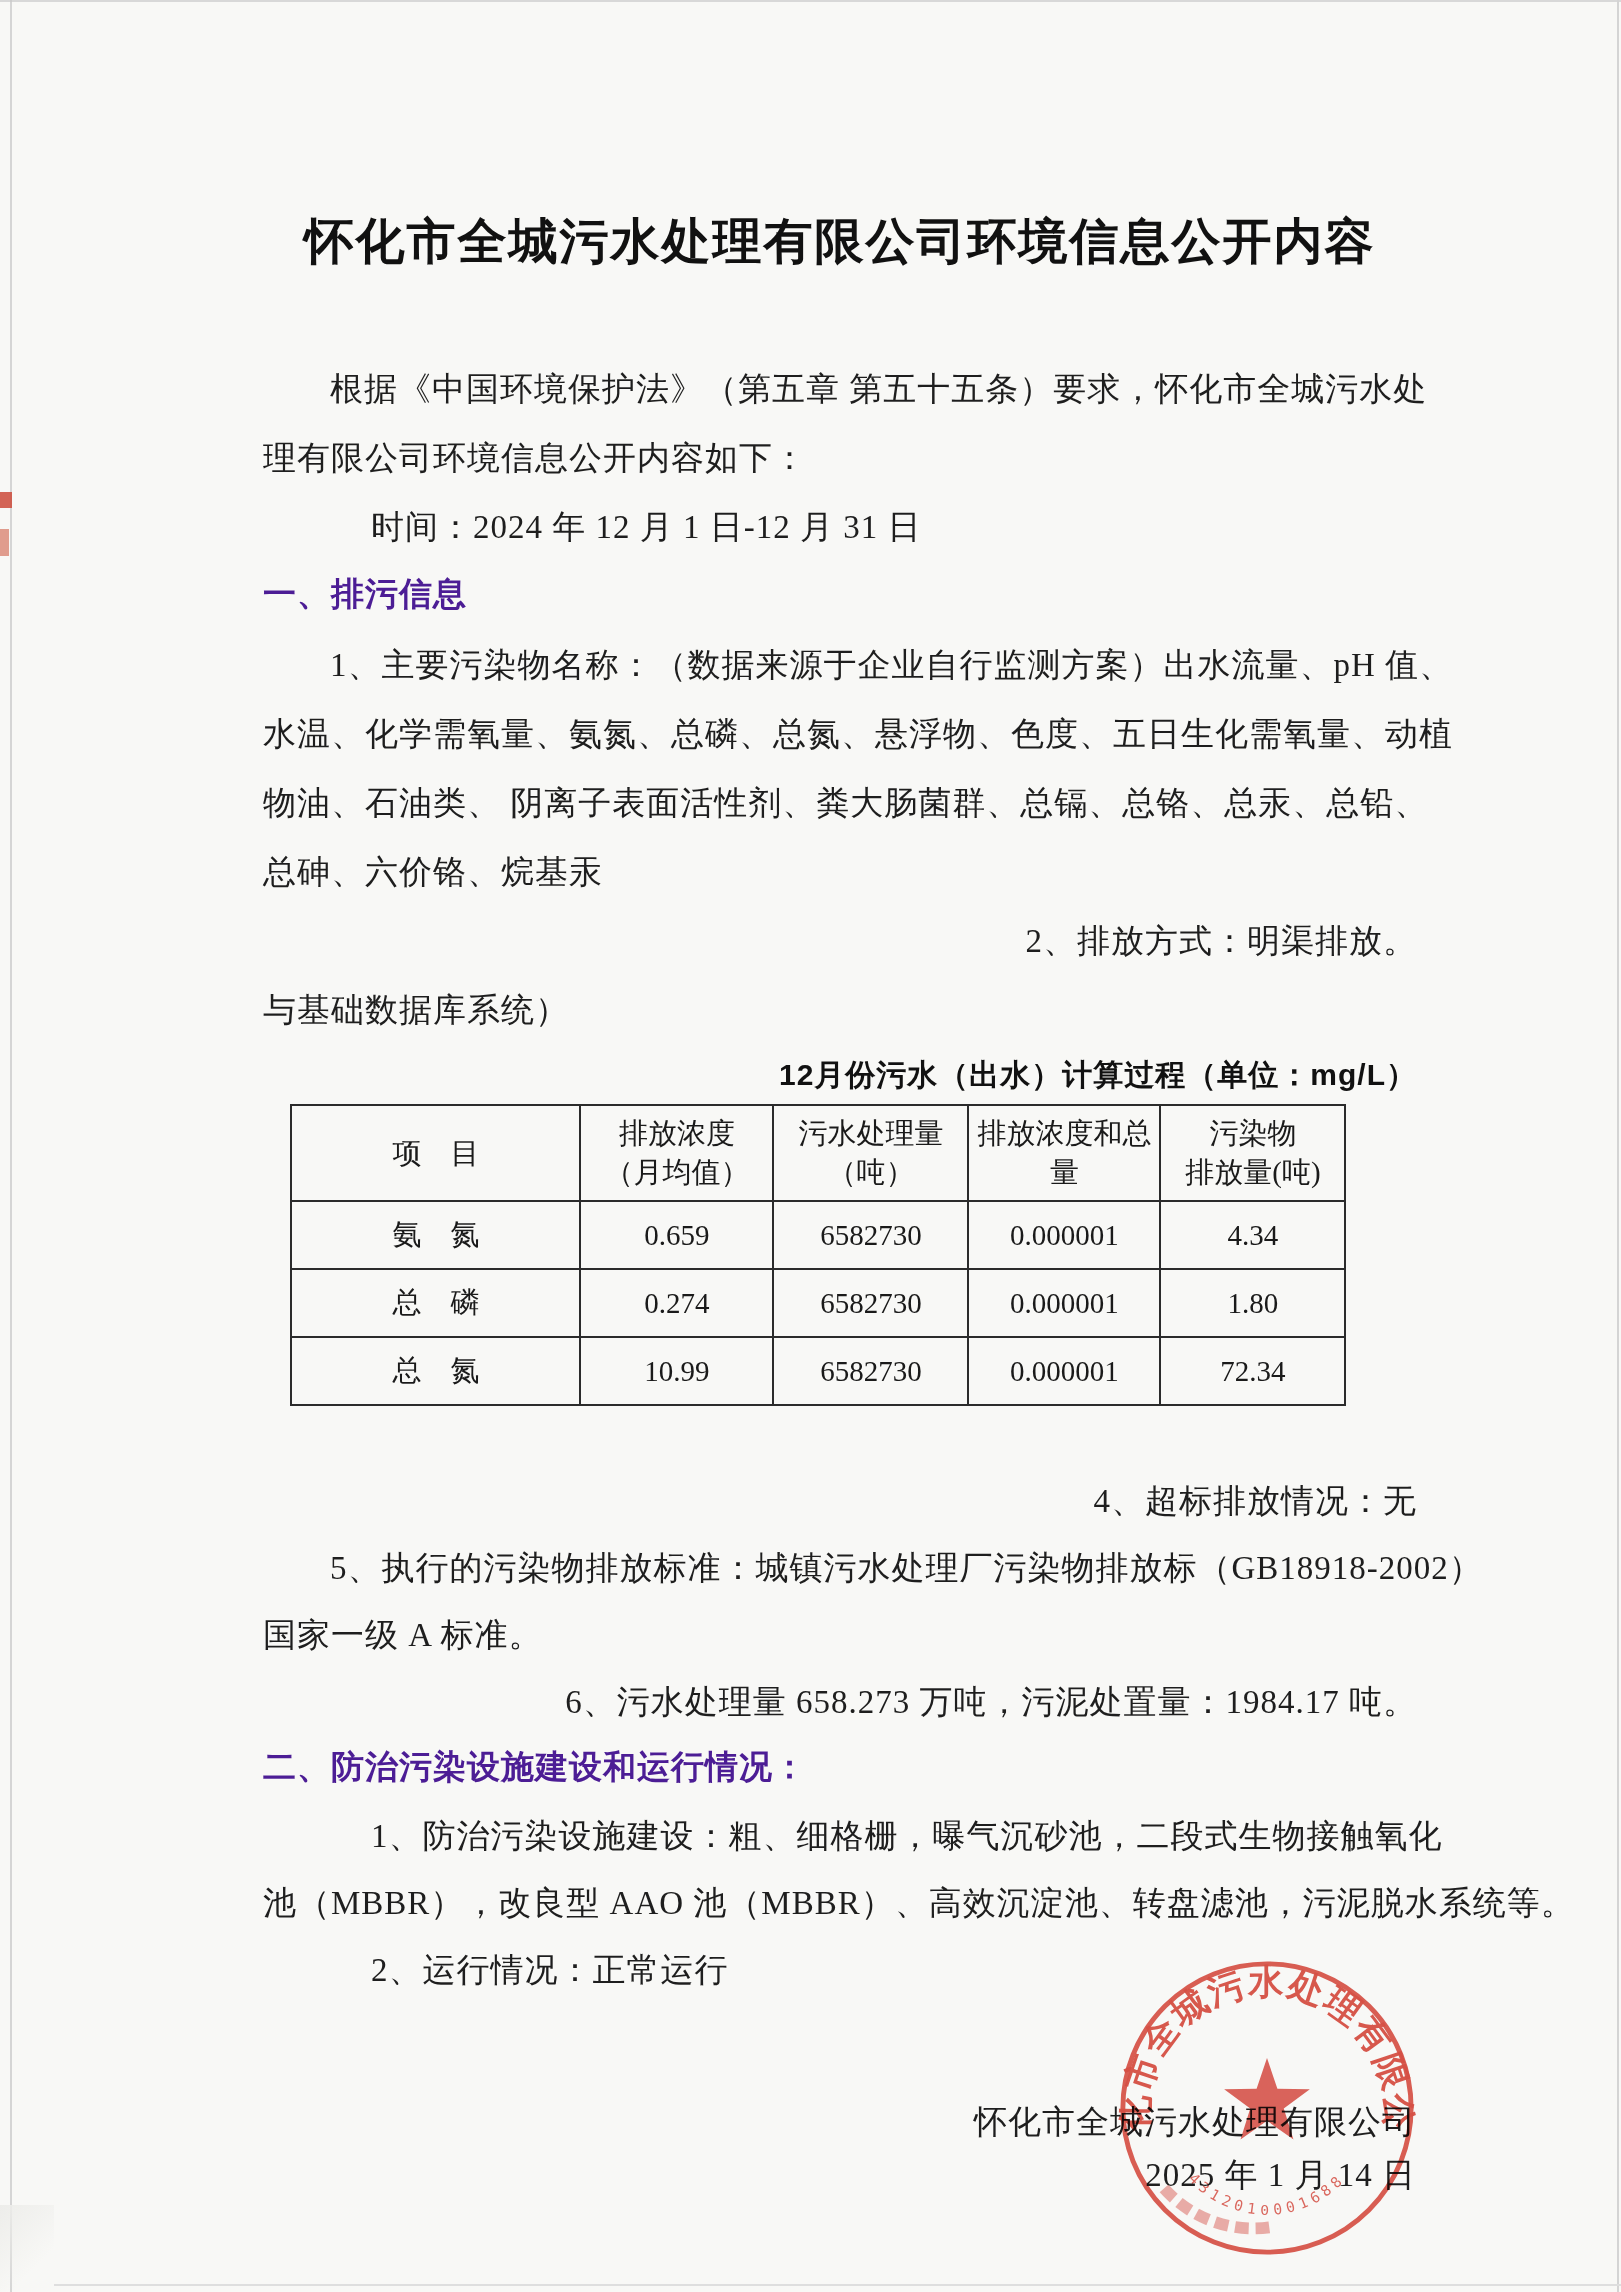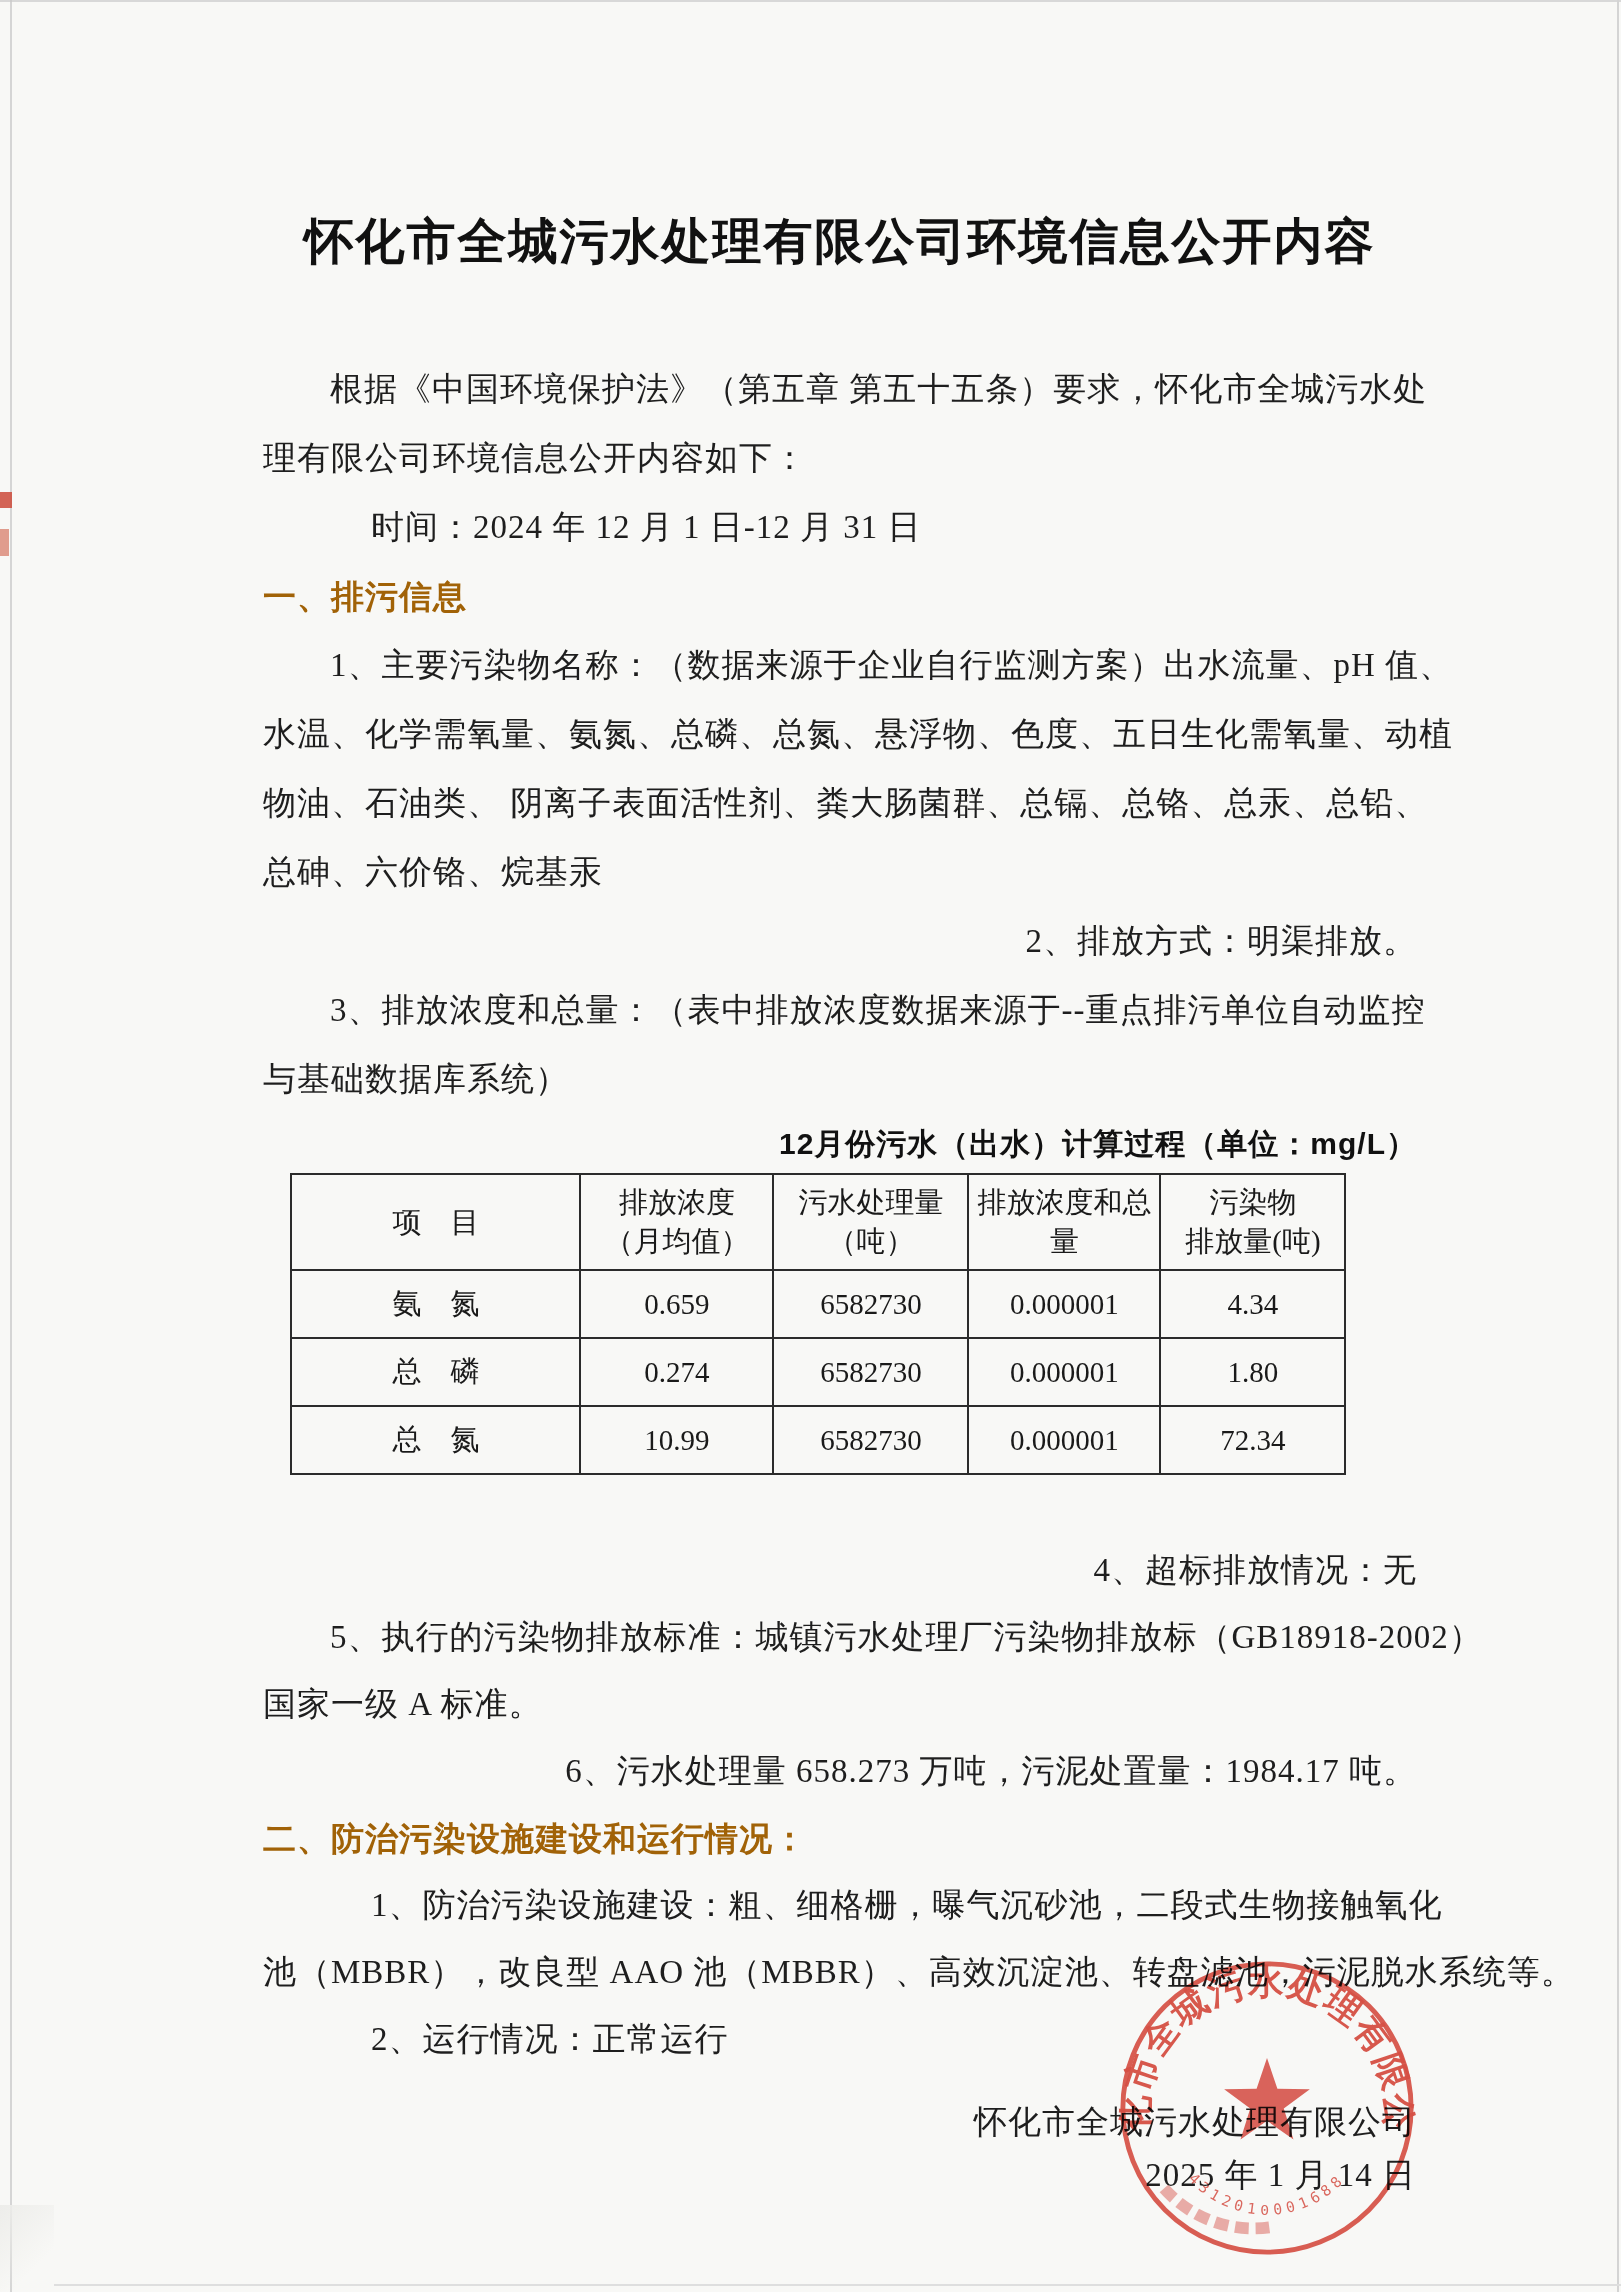--- a/index.html
+++ b/index.html
@@ -23,21 +23,21 @@
   .doc-title{
     margin-top:211px;height:61px;line-height:61px;text-align:center;
     font-family:"Liberation Sans","DejaVu Sans",sans-serif;
     font-weight:bold;font-size:49px;letter-spacing:2px;white-space:nowrap;color:#111;
   }
   .line{height:69px;line-height:69px;font-size:33px;letter-spacing:1px;white-space:nowrap;}
   .grpB .line{height:67px;line-height:67px;}
   .first-line{margin-top:83px;}
   .ind2{padding-left:67px;text-align:right;}
   .ind3{padding-left:108px;}
-  .hd{font-family:Liberation Sans, sans-serif;font-weight:bold;color:#a16207;}
+  .hd{font-family:Liberation Mono, monospace;font-weight:bold;color:#4c1d95;}
 
   .tbl-title{
     height:59px;line-height:59px;text-align:right;font-size:30px;
     font-family:"Liberation Sans","DejaVu Sans",sans-serif;font-weight:bold;color:#111;
     letter-spacing:1px;
   }
   table.emissions{
     border-collapse:collapse;margin-left:27.4px;width:1055px;table-layout:fixed;
     font-size:29px;color:#1a1a1a;
   }
@@ -81,21 +81,20 @@
 
   <div class="line ind2 first-line">根据《中国环境保护法》（第五章 第五十五条）要求，怀化市全城污水处</div>
   <div class="line">理有限公司环境信息公开内容如下：</div>
   <div class="line ind3">时间：2024 年 12 月 1 日-12 月 31 日</div>
   <div class="line hd">一、排污信息</div>
   <div class="line ind2">1、主要污染物名称：（数据来源于企业自行监测方案）出水流量、pH 值、</div>
   <div class="line">水温、化学需氧量、氨氮、总磷、总氮、悬浮物、色度、五日生化需氧量、动植</div>
   <div class="line">物油、石油类、 阴离子表面活性剂、粪大肠菌群、总镉、总铬、总汞、总铅、</div>
   <div class="line">总砷、六价铬、烷基汞</div>
   <div class="line ind2">2、排放方式：明渠排放。</div>
-  <div class="line ind2">3、排放浓度和总量：（表中排放浓度数据来源于--重点排污单位自动监控</div>
   <div class="line">与基础数据库系统）</div>
 
   <div class="tbl-title">12月份污水（出水）计算过程（单位：mg/L）</div>
 
   <table class="emissions">
     <colgroup>
       <col class="c0">
         <col class="c1">
         <col class="c2">
         <col class="c3">

